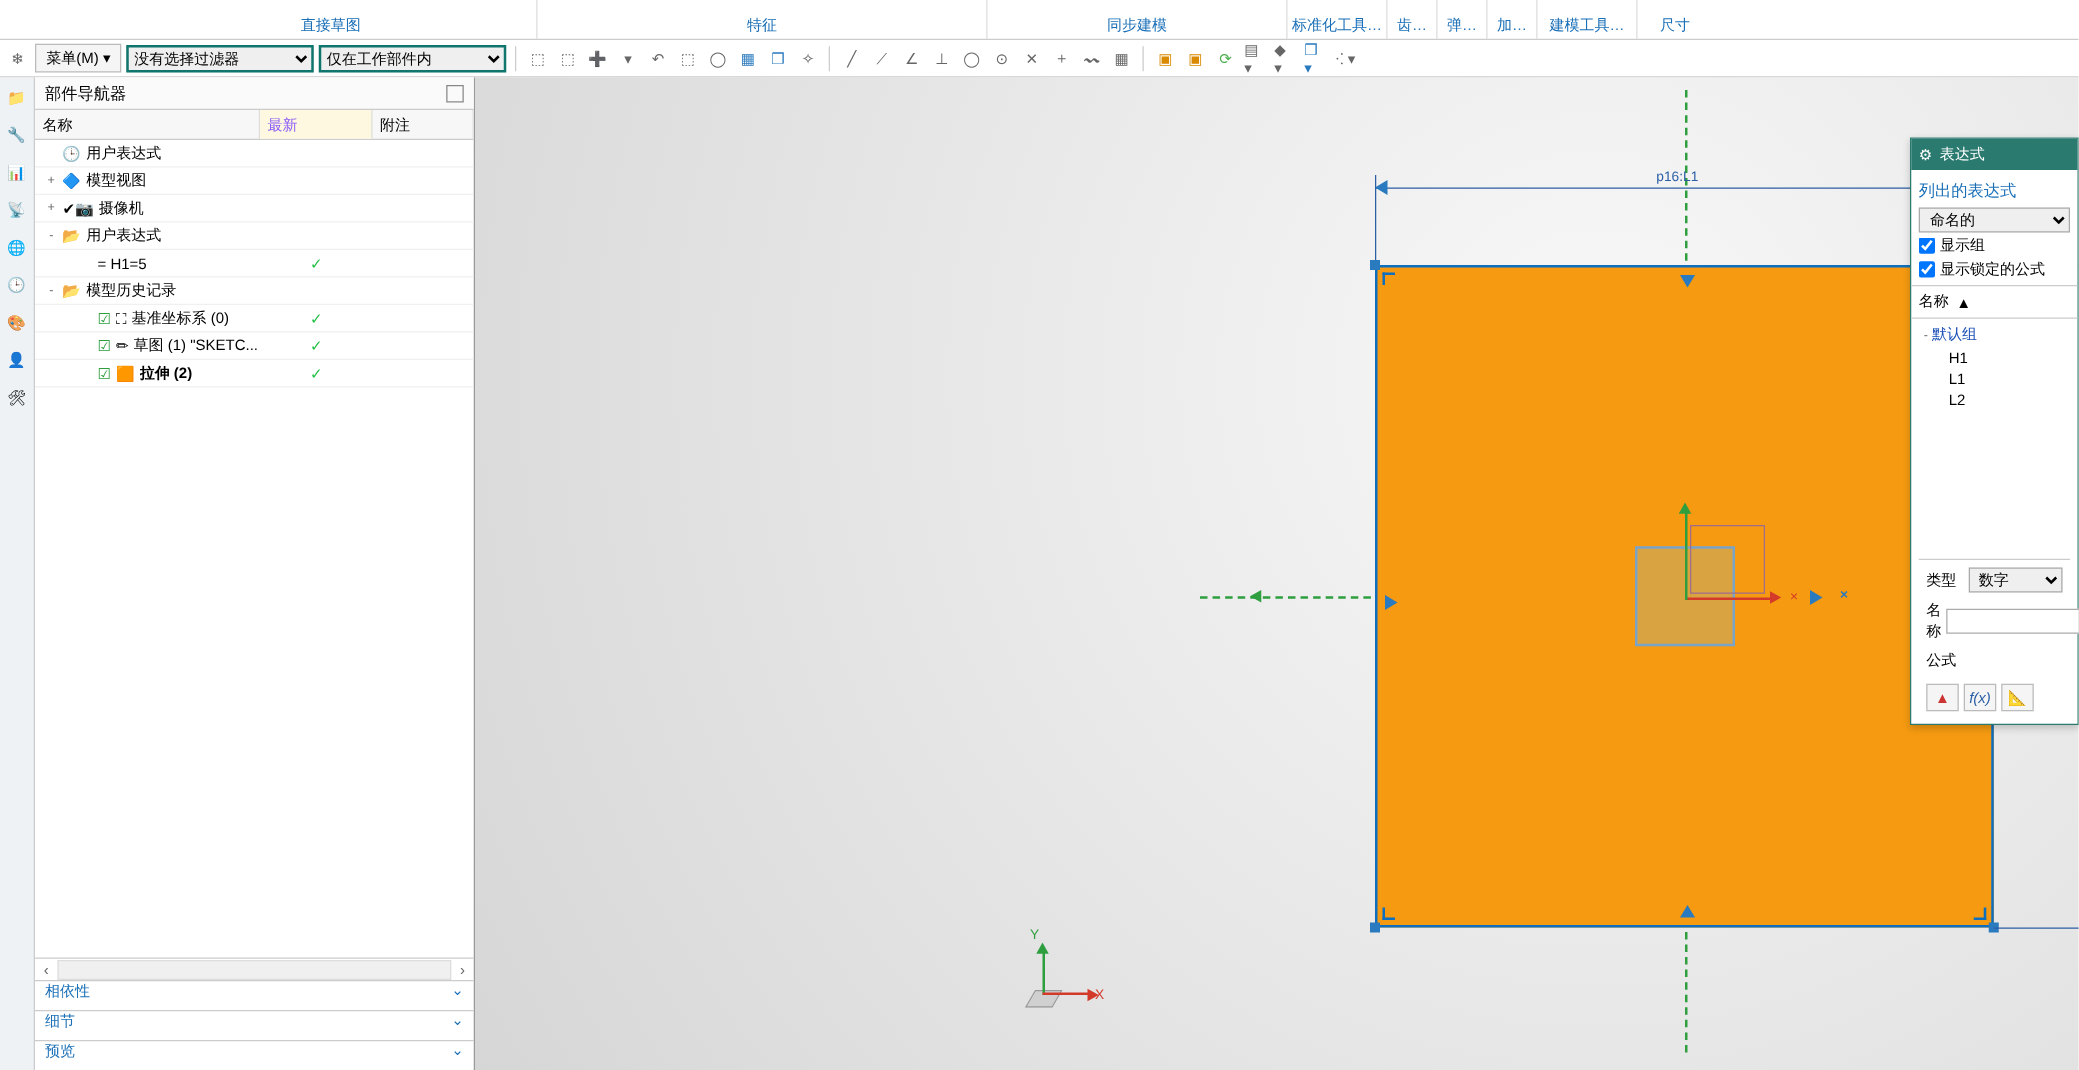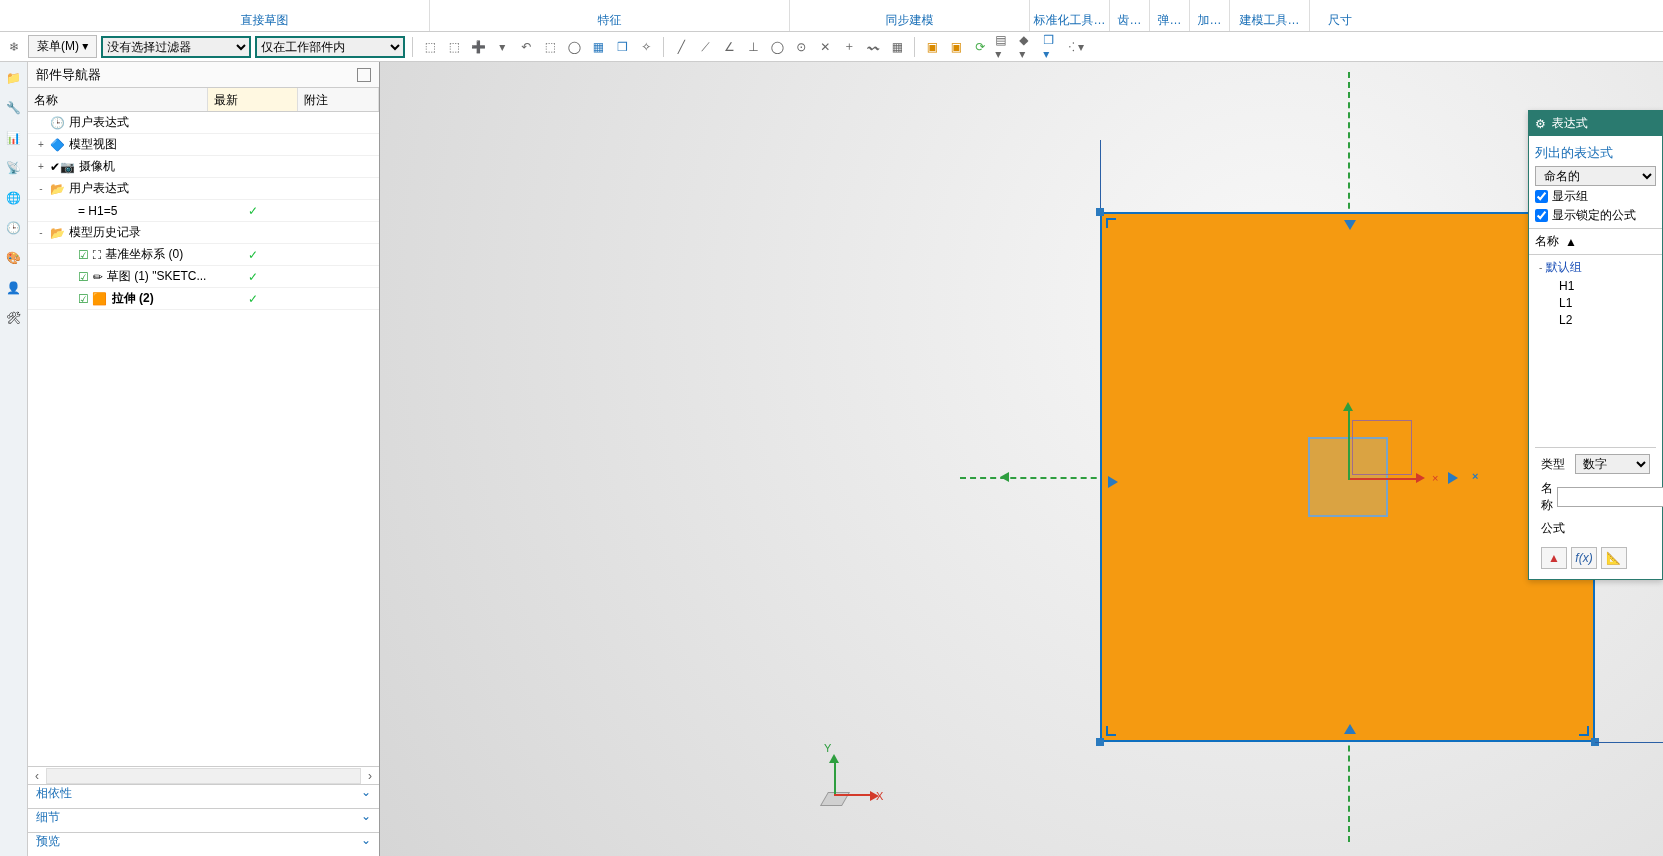--- a/index.html
+++ b/index.html
@@ -34,21 +34,21 @@
 .left-rail { width: 28px; background: #eef2f5; border-right: 1px solid #ccc; display: flex; flex-direction: column; align-items: center; padding-top: 6px; gap: 10px; }
 .rail-icon { width: 20px; height: 20px; cursor: pointer; display: flex; align-items: center; justify-content: center; }
 
 
 .nav-panel { width: 352px; border-right: 1px solid #999; display: flex; flex-direction: column; background: #fff; }
 .nav-title { height: 26px; display: flex; align-items: center; justify-content: space-between; padding: 0 8px; background: #fafafa; border-bottom: 1px solid #ccc; }
 .nav-title-text { font-size: 13px; }
 .nav-headers { display: flex; height: 24px; border-bottom: 1px solid #ccc; background: #f7f7f7; }
 .nav-h { border-right: 1px solid #ddd; padding: 4px 6px; }
 .nav-h.name { width: 180px; }
-.nav-h.latest { width: 90px; color: #000000; background: #fff8e1; }
+.nav-h.latest { width: 90px; color: #8b5cf6; background: #fff8e1; }
 .nav-h.note { flex: 1; }
 .nav-body { flex: 1; overflow: auto; }
 .nav-row { display: flex; height: 22px; align-items: center; border-bottom: 1px solid #f0f0f0; }
 .nav-cell-name { width: 180px; display: flex; align-items: center; gap: 4px; padding-left: 4px; }
 .nav-cell-latest { width: 90px; text-align: center; color: #1fbf3f; }
 .expander { width: 10px; text-align: center; color: #666; cursor: pointer; font-size: 10px; }
 .node-label { white-space: nowrap; overflow: hidden; text-overflow: ellipsis; }
 .nav-scroll { height: 18px; display: flex; align-items: center; border-top: 1px solid #ccc; }
 .scroll-arrow { width: 18px; text-align: center; color: #666; cursor: pointer; }
 .scroll-track { flex: 1; height: 16px; background: #f0f0f0; border: 1px solid #ddd; }
@@ -306,20 +306,26 @@
       </div>
   </div>
 
   <div class="canvas">
 
     <div class="axis-green-v" style="left:968px; top:10px; height:770px;"></div>
     <div class="axis-green-h" style="left:580px; top:415px; width:750px;"></div>
 
     <div class="green-arrow-right" style="left:620px; top:410px; transform:rotate(180deg);"></div>
 
+    <div class="dim-top">
+      <div class="dim-line-h"></div>
+      <div class="blue-arrow-right" style="left:0; top:4px; transform:rotate(180deg);"></div>
+      <div class="blue-arrow-right" style="right:0; top:4px;"></div>
+      <span class="dim-label" style="left:225px; top:-4px;">p16:L1</span>
+    </div>
     <div class="dim-ext-v" style="left:720px; top:78px;"></div>
     <div class="dim-ext-v" style="left:1215px; top:78px;"></div>
 
     <div class="orange-rect">
       <div class="blue-arrow-down" style="left:242px; top:6px;"></div>
       <div class="blue-arrow-up" style="left:242px; bottom:6px;"></div>
       <div class="blue-arrow-right" style="top:262px; left:6px; transform:rotate(0);"></div>
       <div class="blue-arrow-left" style="top:262px; right:6px;"></div>
 
       <span style="position:absolute;left:4px;top:4px;border-left:2px solid #0f6fbf;border-top:2px solid #0f6fbf;width:10px;height:10px;"></span>

